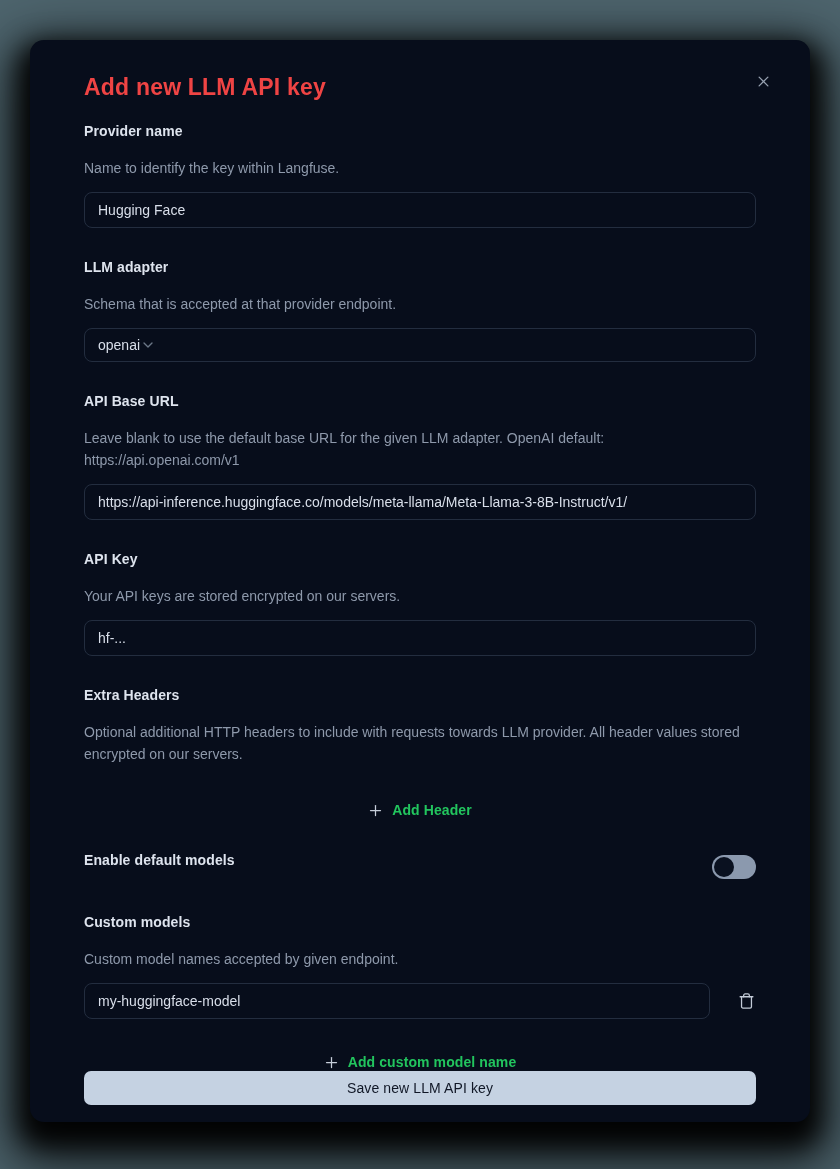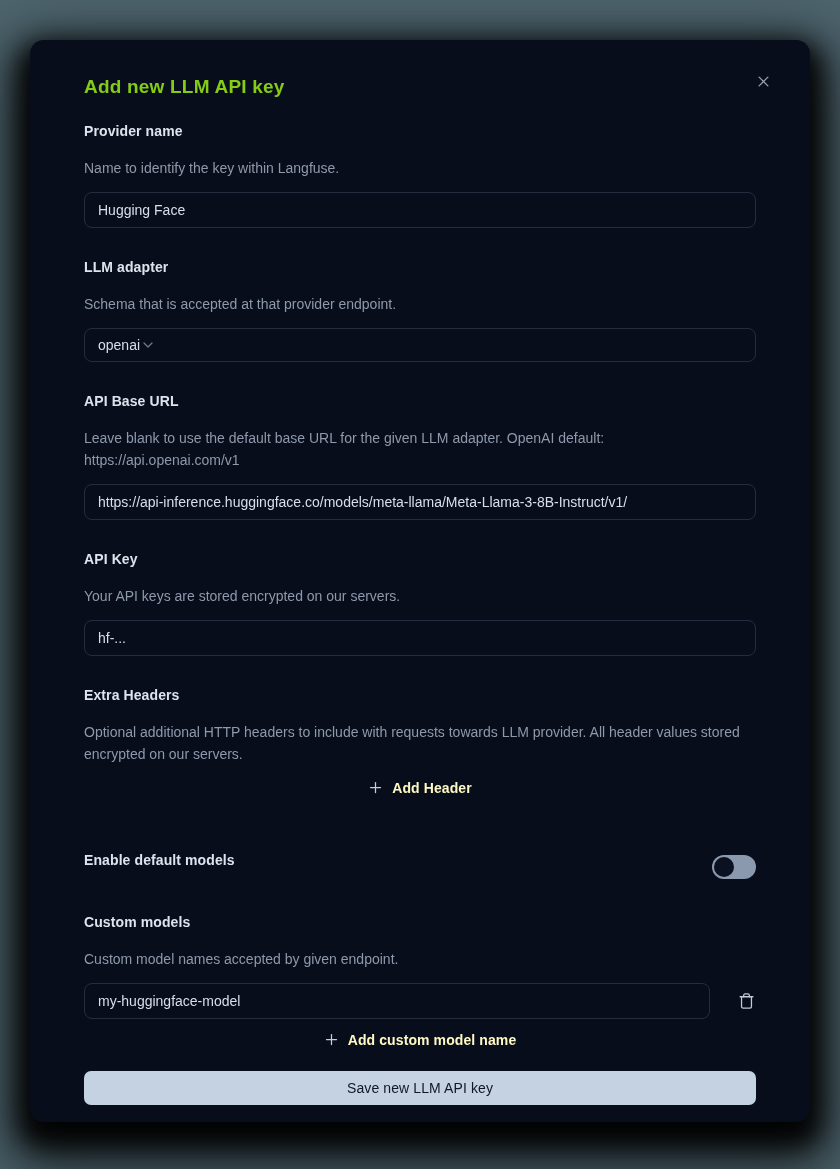--- a/index.html
+++ b/index.html
@@ -15,24 +15,24 @@
     position: absolute;
     left: 30px; top: 40px;
     width: 780px; height: 1082px;
     background: #070D1B;
     border-radius: 14px;
     box-shadow: 0 14px 26px 12px rgba(0,0,0,0.95), 0 26px 60px 26px rgba(0,0,0,0.55);
     padding: 34px 54px 0 54px;
   }
   .dialog-title {
     margin-top: 0;
-    font-size: 19px;
+    font-size: 23px;
     font-weight: 700;
     line-height: 26px;
-    color: #84cc16;
+    color: #ef4444;
     letter-spacing: 0.2px;
   }
   .close-btn {
     position: absolute;
     top: 30px; right: 36px;
     width: 22px; height: 22px;
     background: transparent;
     border: none;
     padding: 0;
     color: #97A1B1;
@@ -77,28 +77,28 @@
     display: flex;
     align-items: center;
     justify-content: flex-start;
     font-size: 14px;
     color: #D9DFEA;
     cursor: pointer;
   }
   .select-box .chev { color: #6B7787; display: flex; }
   .ghost-btn {
     display: flex;
-    align-items: flex-start;
+    align-items: flex-end;
     justify-content: center;
     gap: 9px;
     width: 100%;
     height: 40px;
     background: transparent;
     border: none;
-    color: #fef9c3;
+    color: #22c55e;
     font-family: "Liberation Sans", sans-serif;
     font-size: 14px;
     font-weight: 700;
     letter-spacing: 0.1px;
     cursor: pointer;
   }
   .ghost-btn .plus { color: #C7CEDA; display: flex; }
   .add-header-btn { margin-top: 14px; }
   .toggle-section {
     margin-top: 34px;

